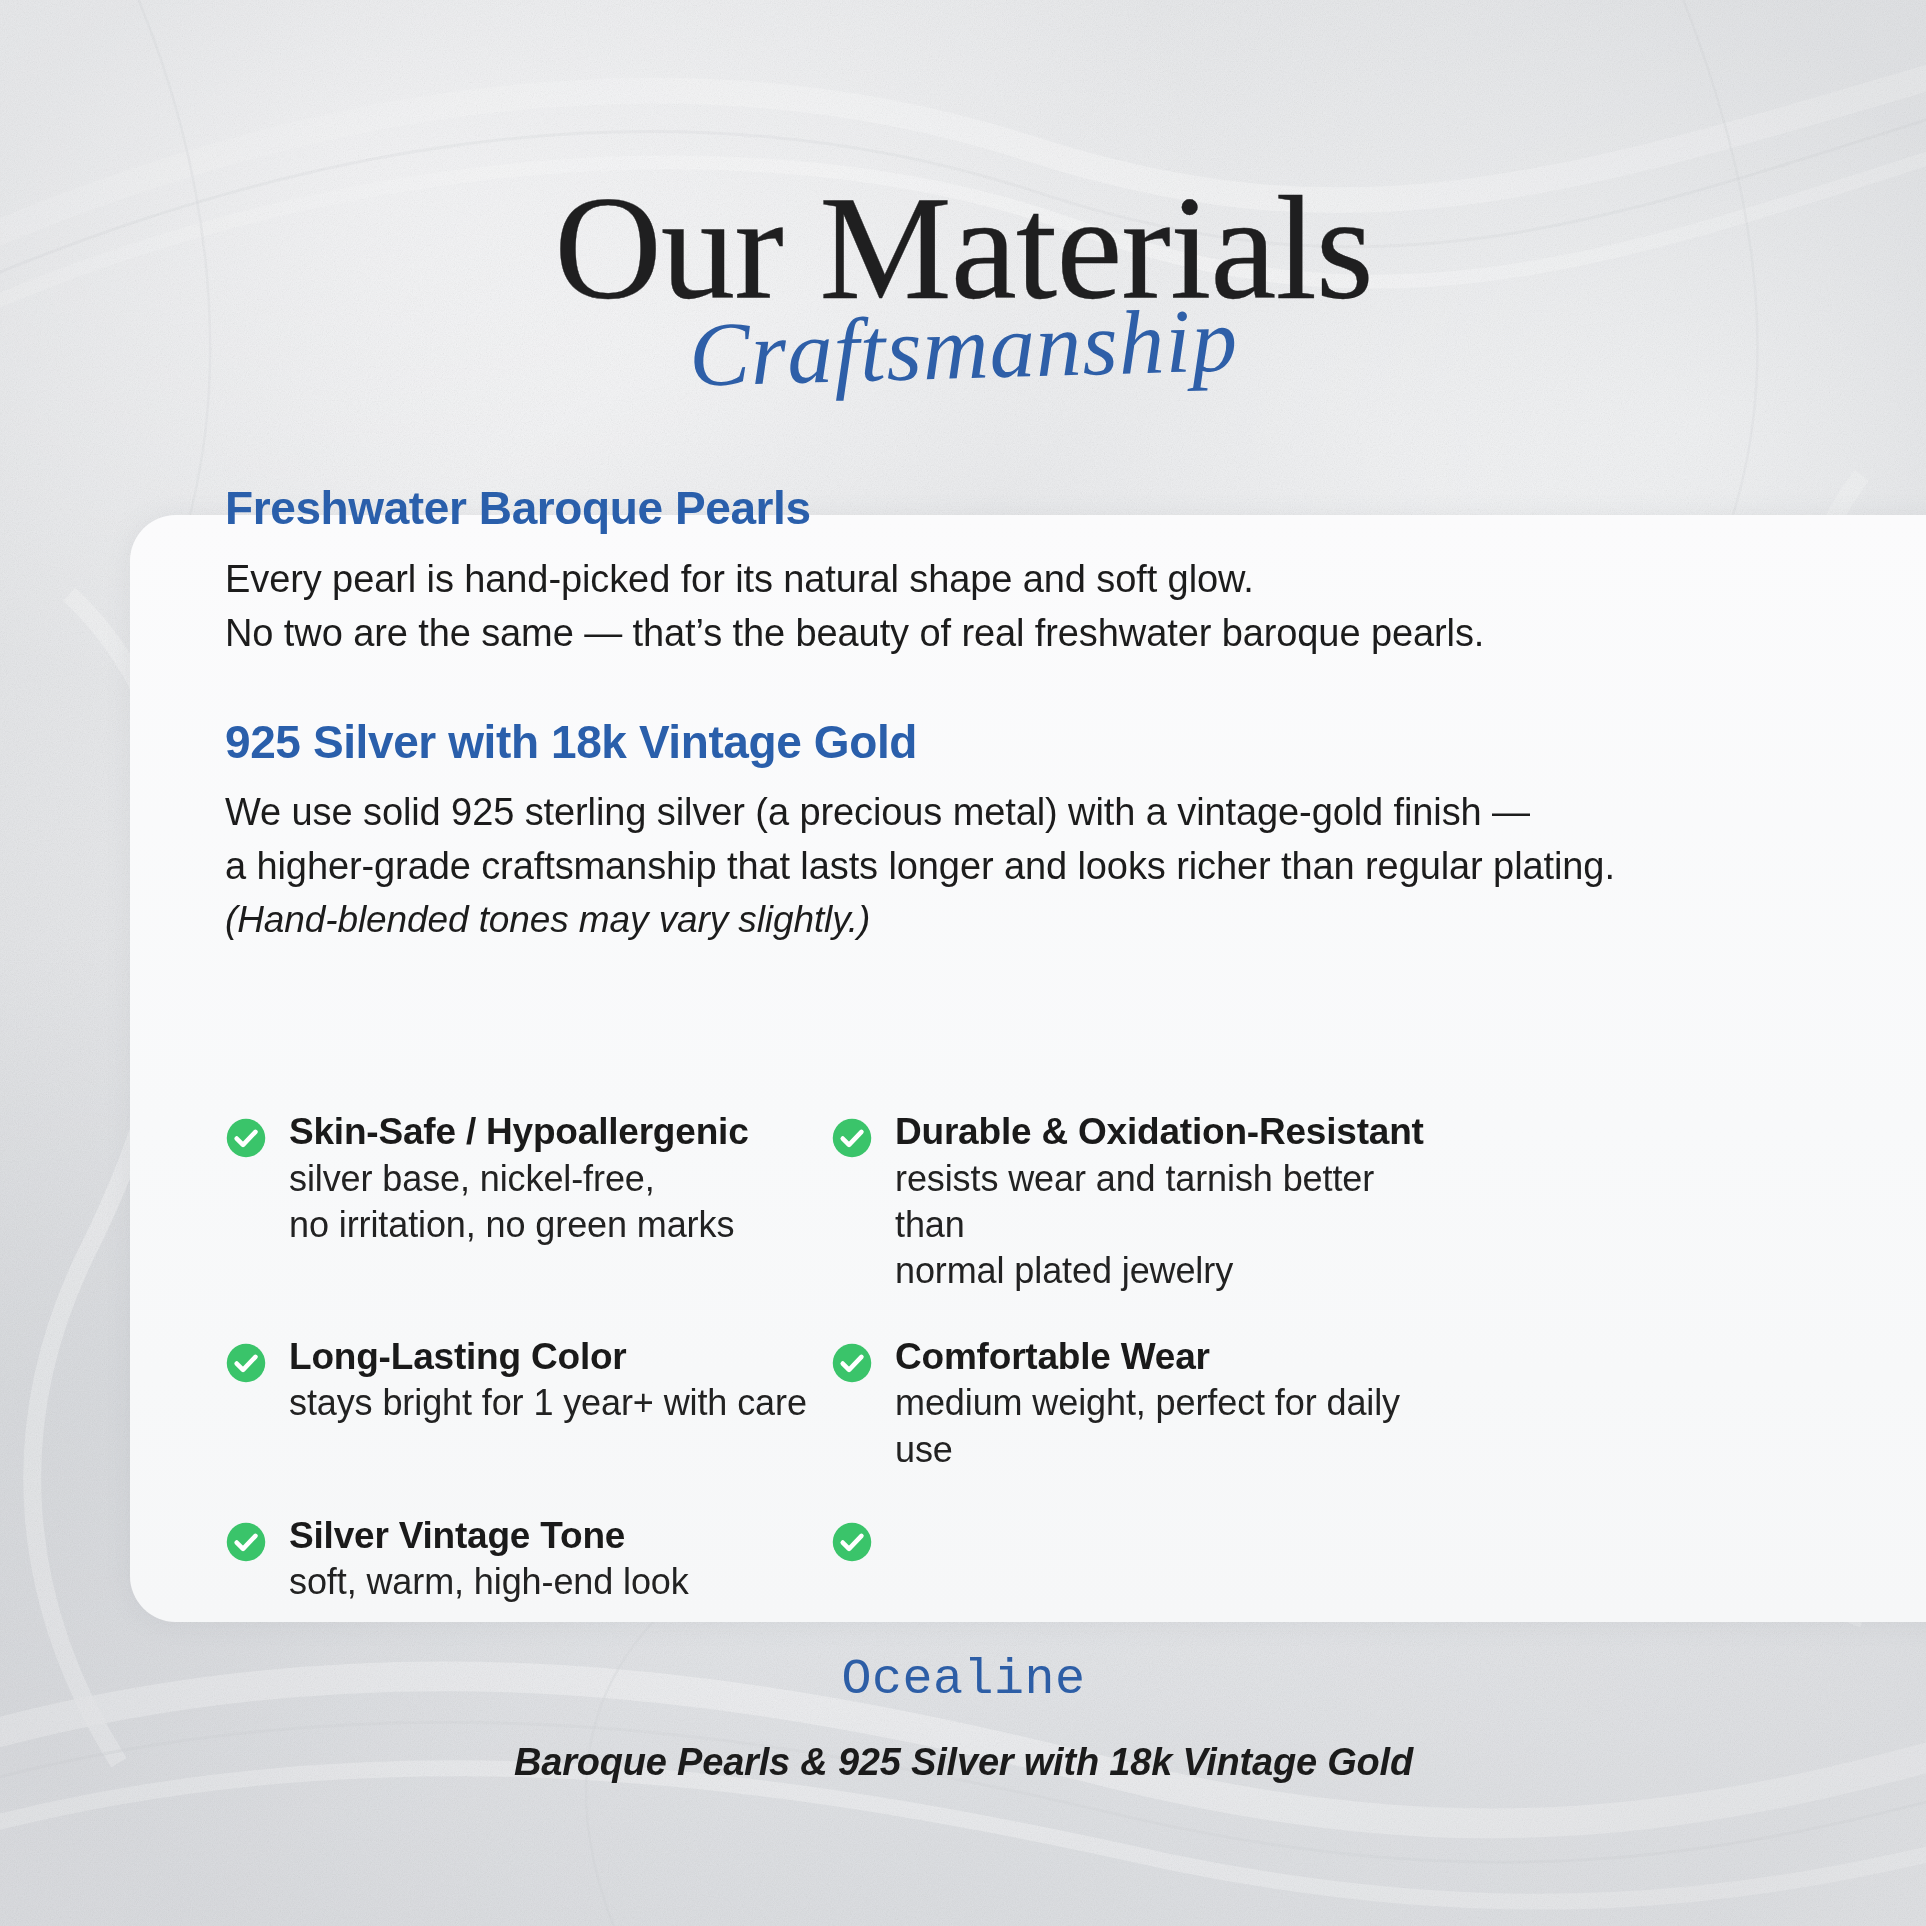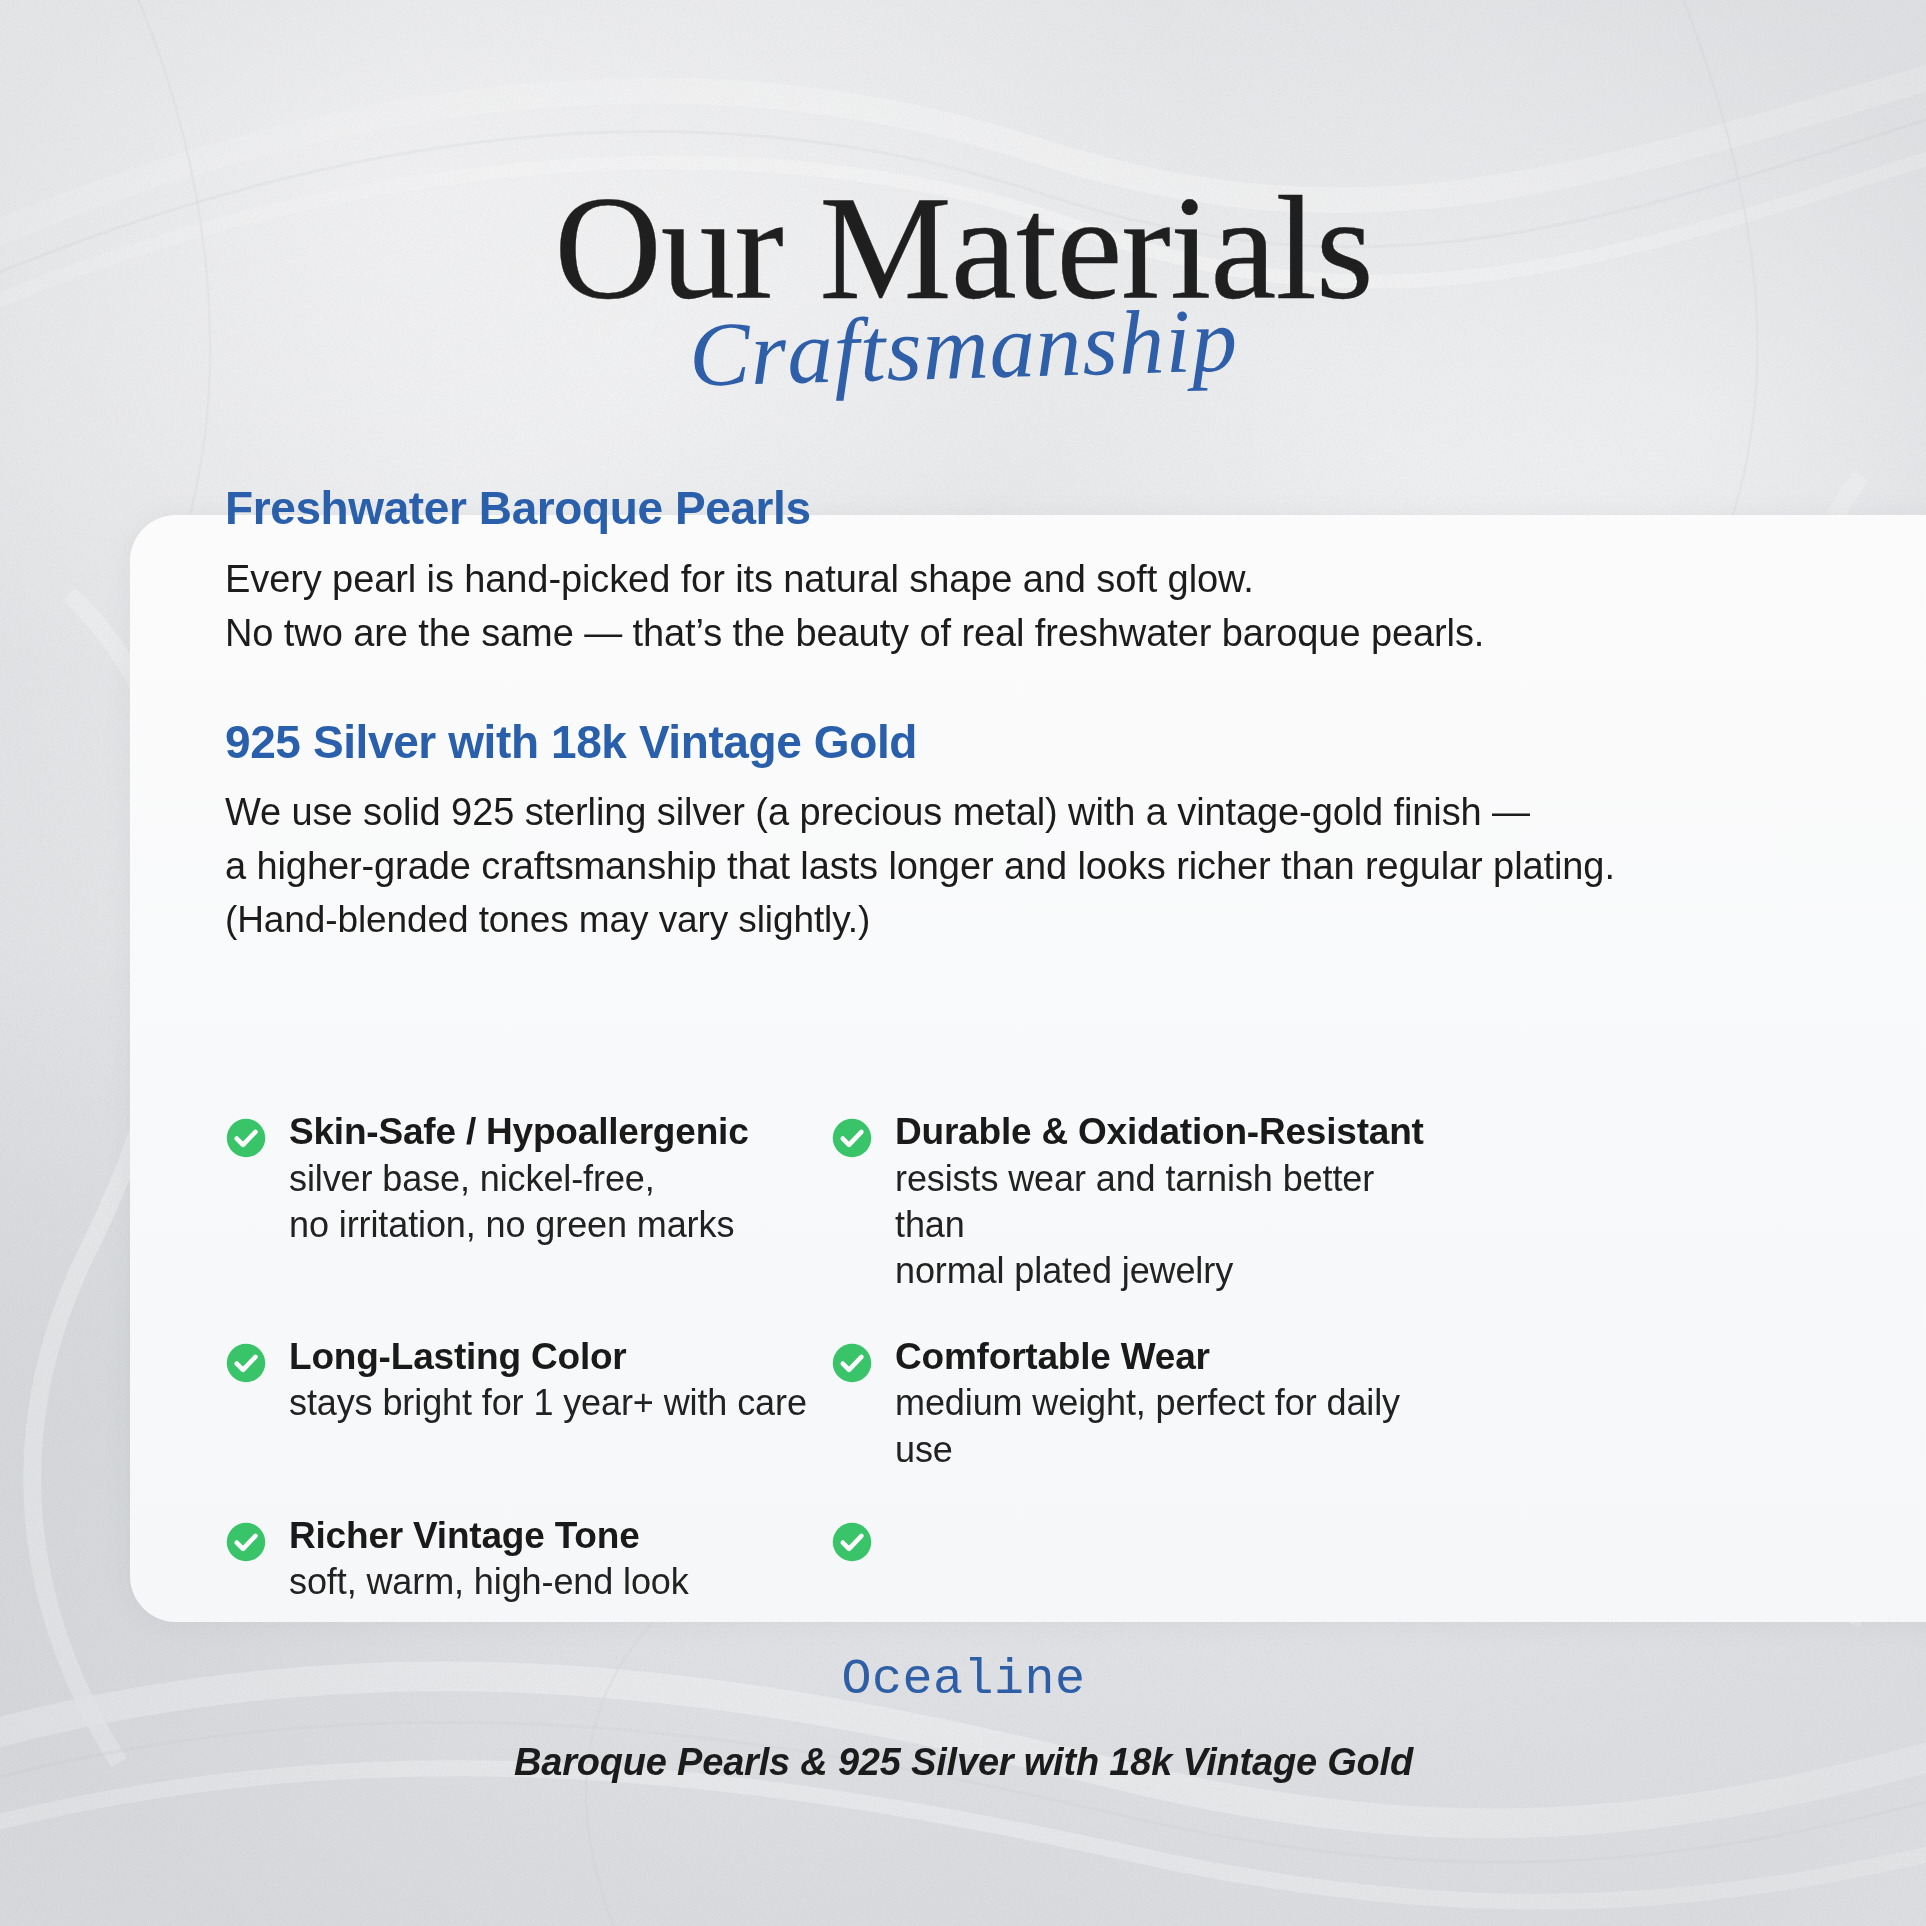--- a/index.html
+++ b/index.html
@@ -107,20 +107,21 @@
     letter-spacing: -0.4px;
   }
   .sec-body {
     font-size: 38px;
     line-height: 1.42;
     color: #1c1c1c;
     letter-spacing: -0.1px;
   }
   .sec-note {
     font-size: 37px;
+    font-style: italic;
     line-height: 1.42;
     color: #1c1c1c;
   }
 
   .sec1 { position: absolute; top: 0; left: 0; right: 0; }
   .sec1 .sec-heading { position: absolute; top: -32px; }
   .sec1 .sec-body    { position: absolute; top: 38px; }
 
   .sec2 { position: absolute; top: 174px; left: 0; right: 0; }
   .sec2 .sec-heading { position: absolute; top: 28px; }
@@ -314,21 +315,21 @@
         </div>
 
         <div class="feature">
           <span class="check-icon">
             <svg viewBox="0 0 24 24">
                 <circle cx="12" cy="12" r="11" fill="#3ac46a"></circle>
                 <path d="M6.7 12.3 L10.3 15.9 L17.4 8.5" fill="none" stroke="#ffffff" stroke-width="2.6" stroke-linecap="round" stroke-linejoin="round"></path>
               </svg>
           </span>
           <span class="feature-text">
-            <span class="feature-title">Richer Vintage Tone</span>
+            <span class="feature-title">Silver Vintage Tone</span>
             <span class="feature-desc" style="display:block;">soft, warm, high-end look</span>
           </span>
         </div>
 
         <div class="feature">
           <span class="check-icon">
             <svg viewBox="0 0 24 24">
                 <circle cx="12" cy="12" r="11" fill="#3ac46a"></circle>
                 <path d="M6.7 12.3 L10.3 15.9 L17.4 8.5" fill="none" stroke="#ffffff" stroke-width="2.6" stroke-linecap="round" stroke-linejoin="round"></path>
               </svg>

